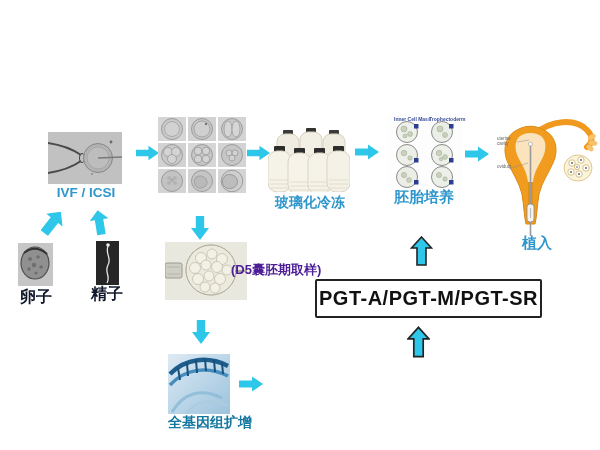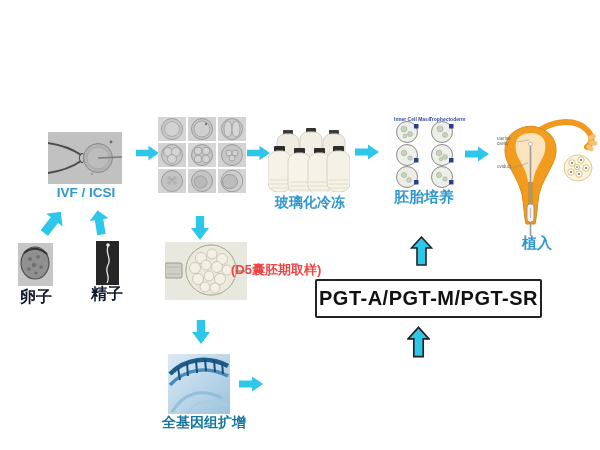--- a/index.html
+++ b/index.html
@@ -2,21 +2,21 @@
 <html><head>
 <meta charset="utf-8">
 <style>
   html,body{margin:0;padding:0;background:#fff;}
   #canvas{position:relative;width:600px;height:450px;background:#ffffff;overflow:hidden;
           font-family:"Liberation Sans","DejaVu Sans",sans-serif;margin-top:32px;}
   .abs{position:absolute;}
   .lbl{position:absolute;text-align:center;font-weight:bold;color:#2f96cc;font-size:14px;line-height:1.1;}
   .lbl-muted{color:#0f172a;font-size:16px;}
   .lbl-teal{color:#1478a0;}
-  .note{position:absolute;color:#ef4444;font-weight:bold;font-size:13px;white-space:nowrap;}
+  .note{position:absolute;color:#4c1d95;font-weight:bold;font-size:13px;white-space:nowrap;}
   .rbox{position:absolute;border:2px solid #222;border-radius:2px;background:#fff;
         display:flex;align-items:center;justify-content:center;}
   .pgt-types-text{font-size:20px;font-weight:bold;color:#111;letter-spacing:.5px;}
   .pgt-full-text{font-size:17.5px;color:#111;font-family:"Liberation Serif","DejaVu Serif",serif;white-space:nowrap;}
   .tiny{position:absolute;color:#3a4f9b;font-size:5px;font-weight:bold;white-space:nowrap;}
   .utiny{position:absolute;color:#666;font-size:4.5px;line-height:1.2;}
   svg{display:block;}
 </style>
 </head>
 <body>
@@ -297,21 +297,21 @@
       <line x1="10" y1="14" x2="12" y2="26"></line>
         <line x1="19" y1="9" x2="20" y2="22"></line>
       <line x1="28" y1="6" x2="29" y2="19"></line>
         <line x1="37" y1="5" x2="38" y2="17"></line>
       <line x1="46" y1="6" x2="47" y2="18"></line>
         <line x1="54" y1="9" x2="55" y2="20"></line>
     </g>
     <path d="M4,58 C16,38 34,34 54,44" stroke="#8fbcd8" stroke-width="3" fill="none" opacity="0.9"></path>
     <path d="M18,60 C28,46 44,44 60,52" stroke="#aaccdf" stroke-width="2.5" fill="none" opacity="0.9"></path>
   </svg>
-  <div class="lbl lbl-teal" style="left:152px;top:383px;width:104px">全基因组扩增</div>
+  <div class="lbl lbl-teal" style="left:158px;top:383px;width:104px">全基因组扩增</div>
 
   <svg class="abs" style="left:239px;top:344px" width="24" height="16" viewBox="0 0 24 16">
     <polygon points="0,4.5 13,4.5 13,0.5 24,8 13,15.5 13,11.5 0,11.5" fill="#2fc7e9"></polygon>
   </svg>
 
   <svg class="abs" style="left:410px;top:204px" width="23" height="30" viewBox="0 0 22 30">
     <polygon points="11,1 21,12 15.5,12 15.5,29 6.5,29 6.5,12 1,12" fill="#2fc7e9" stroke="#222" stroke-width="1.6" stroke-linejoin="miter"></polygon>
   </svg>
 
   <div class="rbox" style="left:315px;top:247px;width:223px;height:35px">

